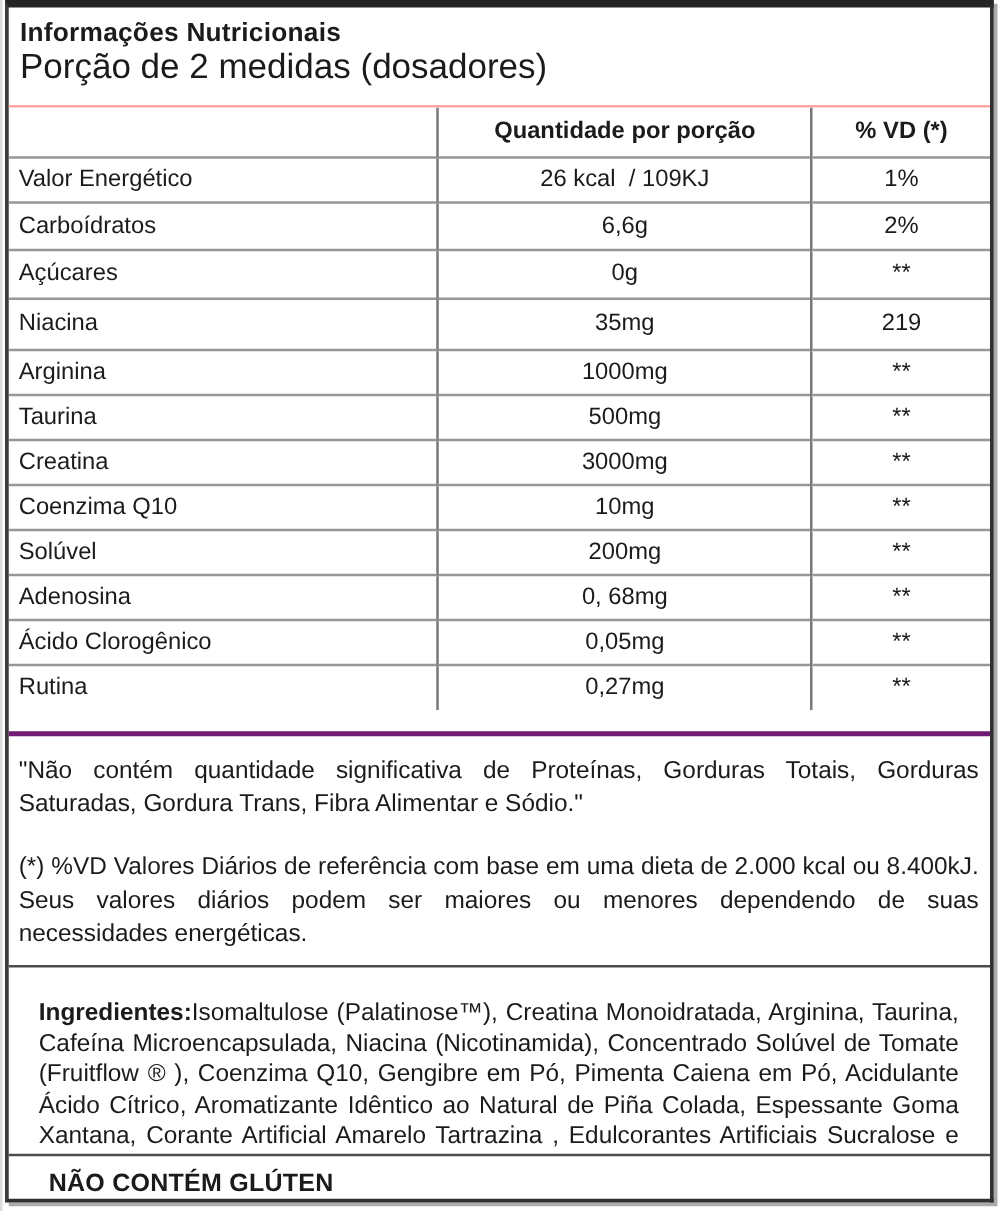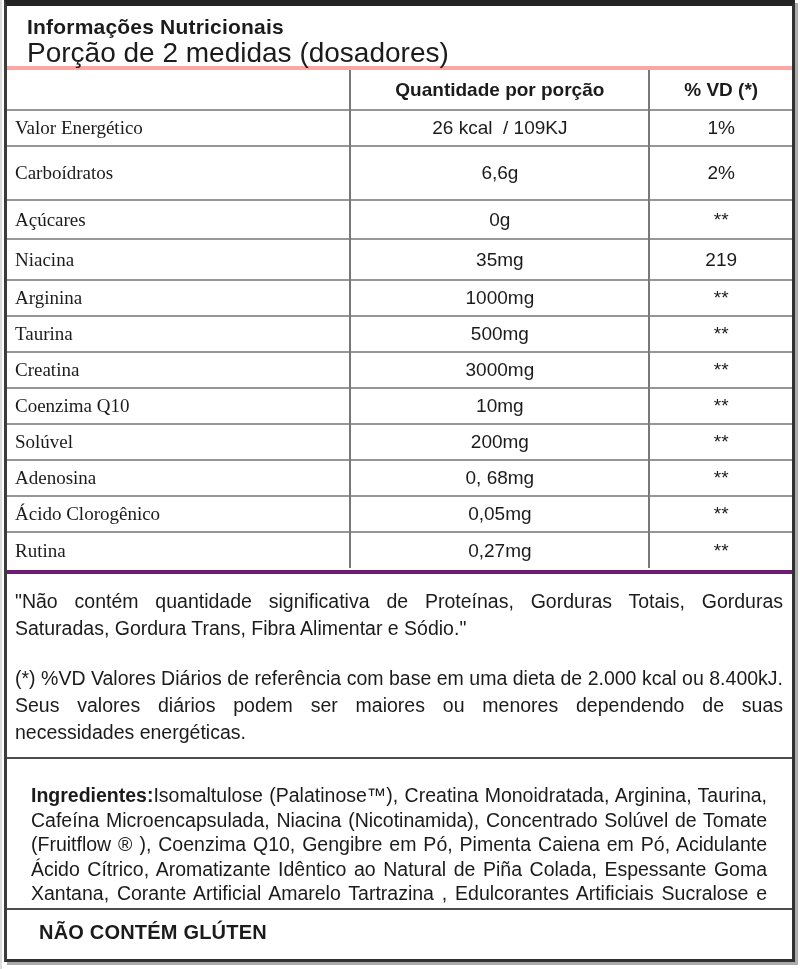--- a/index.html
+++ b/index.html
@@ -28,23 +28,23 @@
     border-right: 3px solid #303030;
     border-bottom: 3px solid #303030;
     box-shadow: 3px 3px 0 #ababab;
     display: flex;
     flex-direction: column;
   }
   .section { box-sizing: border-box; }
 
   
   .title-section {
-    height: 64px;
-    padding: 8px 0 0 20px;
-    border-bottom: 4px solid #fca5a5;
+    height: 80px;
+    padding: 8px 0 0 9px;
+    border-bottom: 2px solid #fca5a5;
   }
   .label-title {
     font-size: 21px;
     font-weight: bold;
     line-height: 26px;
     letter-spacing: 0.2px;
   }
   .label-subtitle {
     font-size: 28px;
     line-height: 26px;
@@ -70,31 +70,30 @@
     vertical-align: middle;
     overflow: hidden;
   }
   table.nutrition tr.body-row th, table.nutrition tr.body-row td {
     border-top: 2px solid #979797;
   }
   table.nutrition .cell-name {
     text-align: left;
     padding-left: 8px;
     font-weight: normal;
-    font-family: Liberation Serif, serif;
   }
   table.nutrition .cell-amount, table.nutrition .cell-vd {
     text-align: center;
     border-left: 2px solid #787878;
     white-space: pre-wrap;
   }
   table.nutrition thead th { font-weight: bold; }
   tr.h-header { height: 40px; }
   tr.h-36 { height: 36px; }
-  tr.h-55 { height: 54px; margin-left: 32px; }
+  tr.h-55 { height: 38px; margin-left: 32px; }
   tr.h-39 { height: 39px; }
   tr.h-41 { height: 41px; }
 
   
   .notes-section {
     height: 185px;
     border-bottom: 2px solid #4c4c4c;
     padding: 14px 9px 0 8px;
     overflow: hidden;
   }

